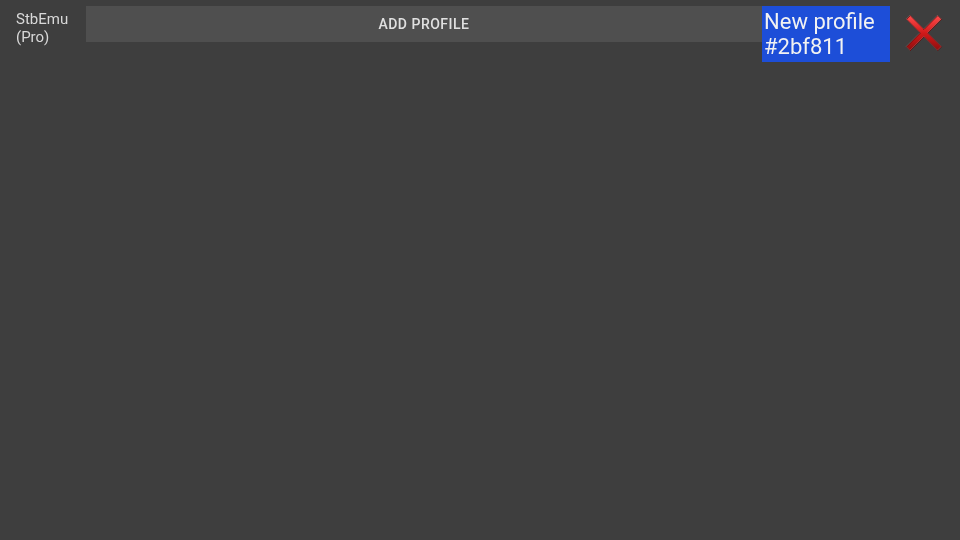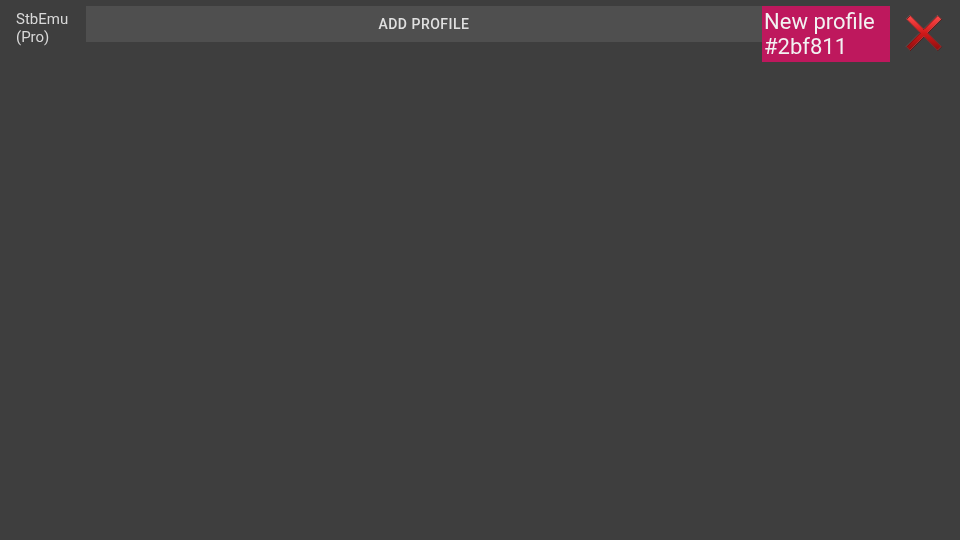--- a/index.html
+++ b/index.html
@@ -36,21 +36,21 @@
     font-family: inherit;
   }
   .profile-row {
     display: flex;
     align-items: stretch;
     gap: 6px;
     height: 56px;
   }
   .profile-item {
     flex: 1;
-    background: #be185d;
+    background: #1d4ed8;
     display: flex;
     align-items: center;
     padding: 0 2px;
     cursor: pointer;
   }
   .profile-label {
     font-size: 22px;
     color: #f2f2f2;
     font-weight: 400;
   }

